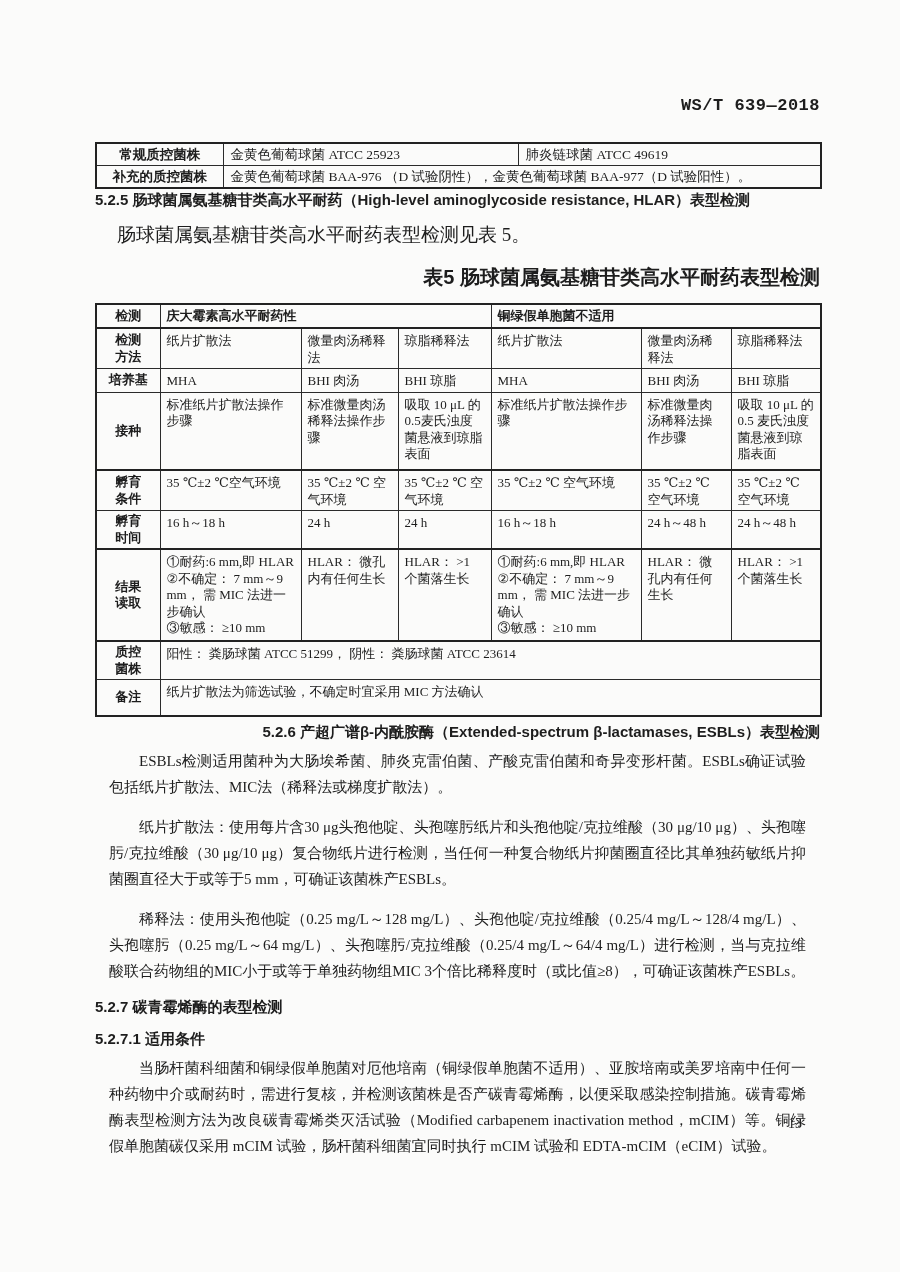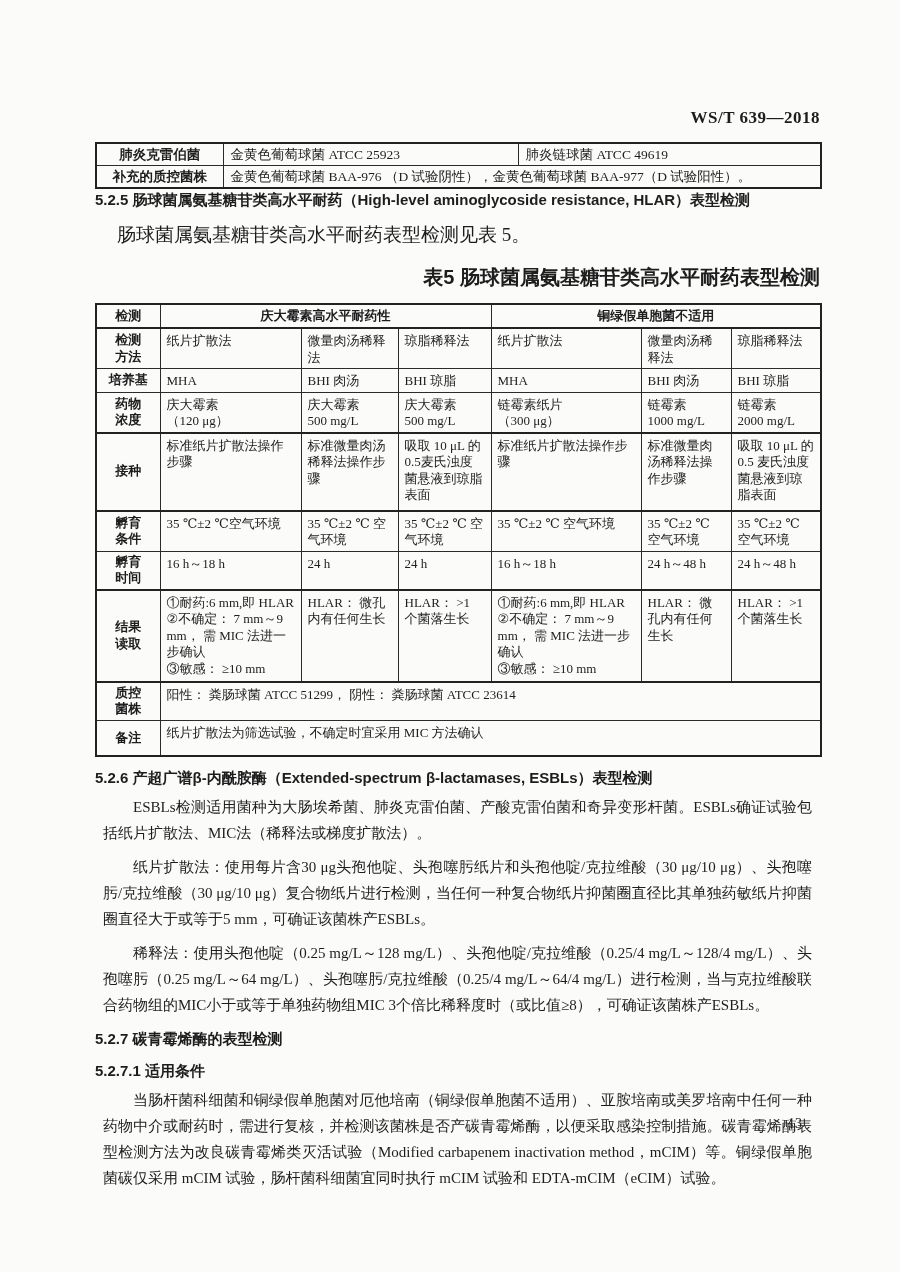--- a/index.html
+++ b/index.html
@@ -3,64 +3,64 @@
 <meta charset="utf-8">
 <style>
   html,body{margin:0;padding:0;}
   body{
     width:900px;height:1272px;overflow:hidden;
     background:#fbfbfa;color:#1d1d1d;
     font-family:"Liberation Serif","DejaVu Serif",serif;
     position:relative;
   }
   .doc-num{
-    position:absolute;top:108px;right:80px;
+    position:absolute;top:96px;right:80px;
     font-weight:bold;font-size:17px;letter-spacing:.5px;
-    font-family:Liberation Serif, serif;
+    font-family:Liberation Mono, monospace;
   }
   .content{position:absolute;left:95px;top:0;width:725px;}
 
   
   table{border-collapse:collapse;table-layout:fixed;width:725px;}
   td,th{border:1px solid #2b2b2b;font-weight:normal;vertical-align:middle;
         padding:2px 7px;font-size:13.5px;line-height:17px;text-align:left;}
   .qc-t{margin-top:142px;border:2px solid #222;}
   .qc-t th.lbl{font-family:"Liberation Sans","DejaVu Sans",sans-serif;
         font-weight:bold;text-align:center;padding:2px 2px;}
   .qc-t tr{height:22px;}
 
   
   .h-num{
     font-family:"Liberation Sans","DejaVu Sans",sans-serif;
     font-weight:bold;font-size:15px;white-space:nowrap;
     margin:0;
   }
   .h525{margin-top:2px;}
-  .h526{margin-top:12px;}
+  .h526{margin-top:6px;text-align:right;}
   .h527{margin-top:12px;}
   .h5271{margin-top:13px;}
   .lead-line{font-size:19px;margin-top:12px;padding-left:22px;}
   .para{
     font-size:15px;line-height:26px;text-align:justify;
-    text-indent:2em;margin:8px;margin-top:6px;
+    text-indent:2em;margin:14px;margin-top:6px;
   }
   .para:first-of-type{margin-top:9px;}
 
   
   .t5-caption{
     font-family:"Liberation Sans","DejaVu Sans",sans-serif;
     font-weight:bold;font-size:20px;text-align:right;
     margin-top:16px;margin-bottom:12px;
   }
   .t5{border:2px solid #222;font-size:13px;}
   .t5 td,.t5 th{font-size:13px;line-height:16.5px;padding:2px 6px;}
   .t5 th.lbl{font-family:"Liberation Sans","DejaVu Sans",sans-serif;
        font-weight:bold;text-align:center;padding:2px 2px;}
   .t5 th.grp{font-family:"Liberation Sans","DejaVu Sans",sans-serif;
-       font-weight:bold;text-align:center;}
+       font-weight:bold;text-align:left;}
   .pre{white-space:pre-line;}
   tr.thick td,tr.thick th{border-bottom:2px solid #222;}
   .t5 tr.rh{height:24px;}
   .t5 tr.r0{height:32px;}
   .t5 tr.r1{height:20px;}
   .t5 tr.r2{height:38px;}
   .t5 tr.r3{height:78px;}
   .t5 tr.r4{height:32px;}
   .t5 tr.r5{height:34px;}
   .t5 tr.r6{height:92px;}
@@ -79,21 +79,21 @@
 <div class="content">
 
   <table class="qc-t">
     <colgroup>
         <col style="width:127px">
         <col style="width:295px">
         <col style="width:303px">
       </colgroup>
     <tbody>
         <tr>
-      <th class="lbl">肺炎克雷伯菌</th>
+      <th class="lbl">常规质控菌株</th>
       <td>金黄色葡萄球菌 ATCC 25923</td>
       <td>肺炎链球菌 ATCC 49619</td>
     </tr>
     <tr>
       <th class="lbl">补充的质控菌株</th>
       <td colspan="2">金黄色葡萄球菌 BAA-976 （D 试验阴性），金黄色葡萄球菌 BAA-977（D 试验阳性）。</td>
     </tr>
   </tbody>
     </table>
 
@@ -129,36 +129,20 @@
     </tr>
     <tr class="r1">
       <th class="lbl pre">培养基</th>
       <td class="pre">MHA</td>
       <td class="pre">BHI 肉汤</td>
       <td class="pre">BHI 琼脂</td>
       <td class="pre">MHA</td>
       <td class="pre">BHI 肉汤</td>
       <td class="pre">BHI 琼脂</td>
     </tr>
-    <tr class="r2 thick">
-      <th class="lbl pre">药物
-浓度</th>
-      <td class="pre">庆大霉素
-（120 μg）</td>
-      <td class="pre">庆大霉素
-500 mg/L</td>
-      <td class="pre">庆大霉素
-500 mg/L</td>
-      <td class="pre">链霉素纸片
-（300 μg）</td>
-      <td class="pre">链霉素
-1000 mg/L</td>
-      <td class="pre">链霉素
-2000 mg/L</td>
-    </tr>
     <tr class="r3 thick">
       <th class="lbl pre">接种</th>
       <td class="pre">标准纸片扩散法操作步骤</td>
       <td class="pre">标准微量肉汤稀释法操作步骤</td>
       <td class="pre">吸取 10 μL 的 0.5麦氏浊度菌悬液到琼脂表面</td>
       <td class="pre">标准纸片扩散法操作步骤</td>
       <td class="pre">标准微量肉汤稀释法操作步骤</td>
       <td class="pre">吸取 10 μL 的 0.5 麦氏浊度菌悬液到琼脂表面</td>
     </tr>
     <tr class="r4">

